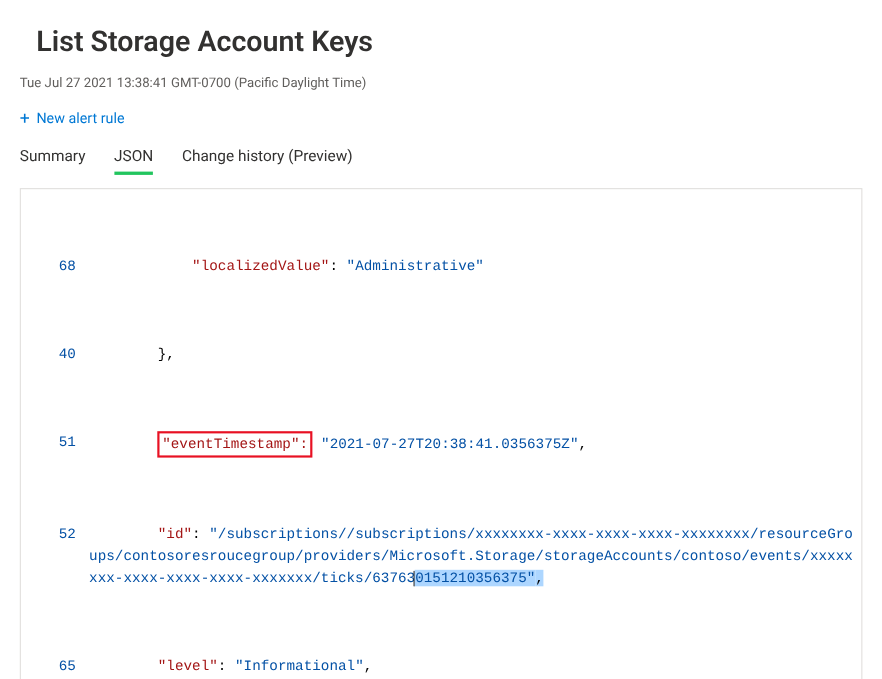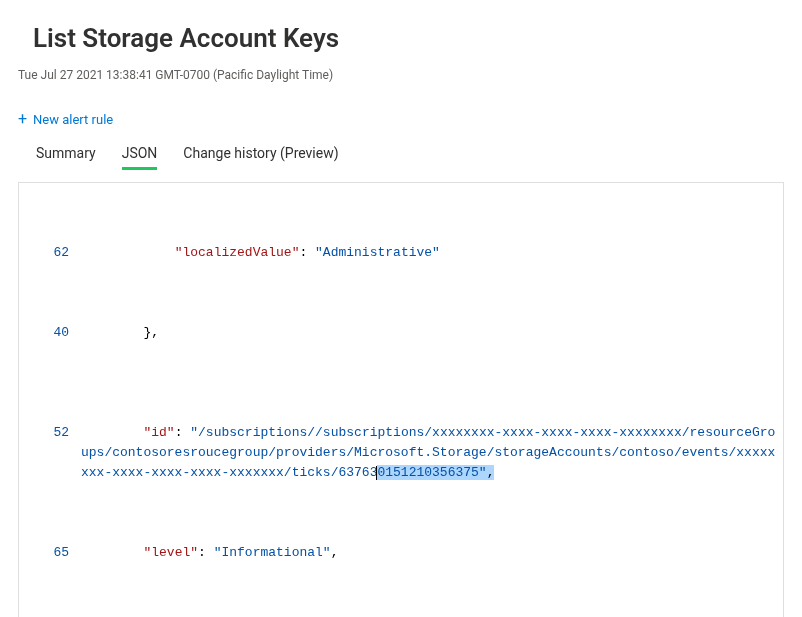--- a/index.html
+++ b/index.html
@@ -17,41 +17,40 @@
   h1.title {
     font-size: 26px;
     font-weight: 600;
     margin: 15px;
     color: #323130;
   }
   .subtitle {
     font-size: 12px;
     color: #605e5c;
     margin-top: 2px;
-    margin-bottom: 29px;
+    margin-bottom: 18px;
   }
   .new-alert {
     display: inline-flex;
     align-items: center;
     gap: 6px;
     color: #0078d4;
     font-size: 13px;
     cursor: pointer;
     margin-bottom: 18px;
   }
   .new-alert .plus {
     font-size: 16px;
     line-height: 1;
   }
   .tabs {
     display: flex;
     gap: 26px;
     border-bottom: none;
     margin-bottom: 12px;
-    margin-left: 18px;
   }
   .tab {
     font-size: 14px;
     padding-bottom: 6px;
     cursor: pointer;
     color: #323130;
   }
   .tab.active {
     color: #323130;
     font-weight: 400;
@@ -115,29 +114,33 @@
 
   <div class="tabs">
     <div class="tab">Summary</div>
     <div class="tab active">JSON</div>
     <div class="tab">Change history (Preview)</div>
   </div>
 
   <div class="code-area">
 
     <div class="line">
-      <div class="gutter">62</div>
+      <div class="gutter">68</div>
       <div class="code">            <span class="key">"localizedValue"</span><span class="punct">: </span><span class="str">"Administrative"</span></div>
     </div>
 
     <div class="line">
       <div class="gutter">40</div>
       <div class="code">        <span class="punct">},</span></div>
     </div>
 
+    <div class="line">
+      <div class="gutter">51</div>
+      <div class="code">        <span class="redbox"><span class="key">"eventTimestamp":</span></span> <span class="str">"2021-07-27T20:38:41.0356375Z"</span><span class="punct">,</span></div>
+    </div>
 
     <div class="line">
       <div class="gutter">52</div>
       <div class="code">        <span class="key">"id"</span><span class="punct">: </span><span class="str">"/subscriptions//subscriptions/xxxxxxxx-xxxx-xxxx-xxxx-xxxxxxxx/resourceGroups/contosoresroucegroup/providers/Microsoft.Storage/storageAccounts/contoso/events/xxxxxxxx-xxxx-xxxx-xxxx-xxxxxxx/ticks/63763</span><span class="cursor-mark"></span><span class="str sel">0151210356375"</span><span class="punct sel">,</span></div>
     </div>
 
     <div class="line">
       <div class="gutter">65</div>
       <div class="code">        <span class="key">"level"</span><span class="punct">: </span><span class="str">"Informational"</span><span class="punct">,</span></div>
     </div>

